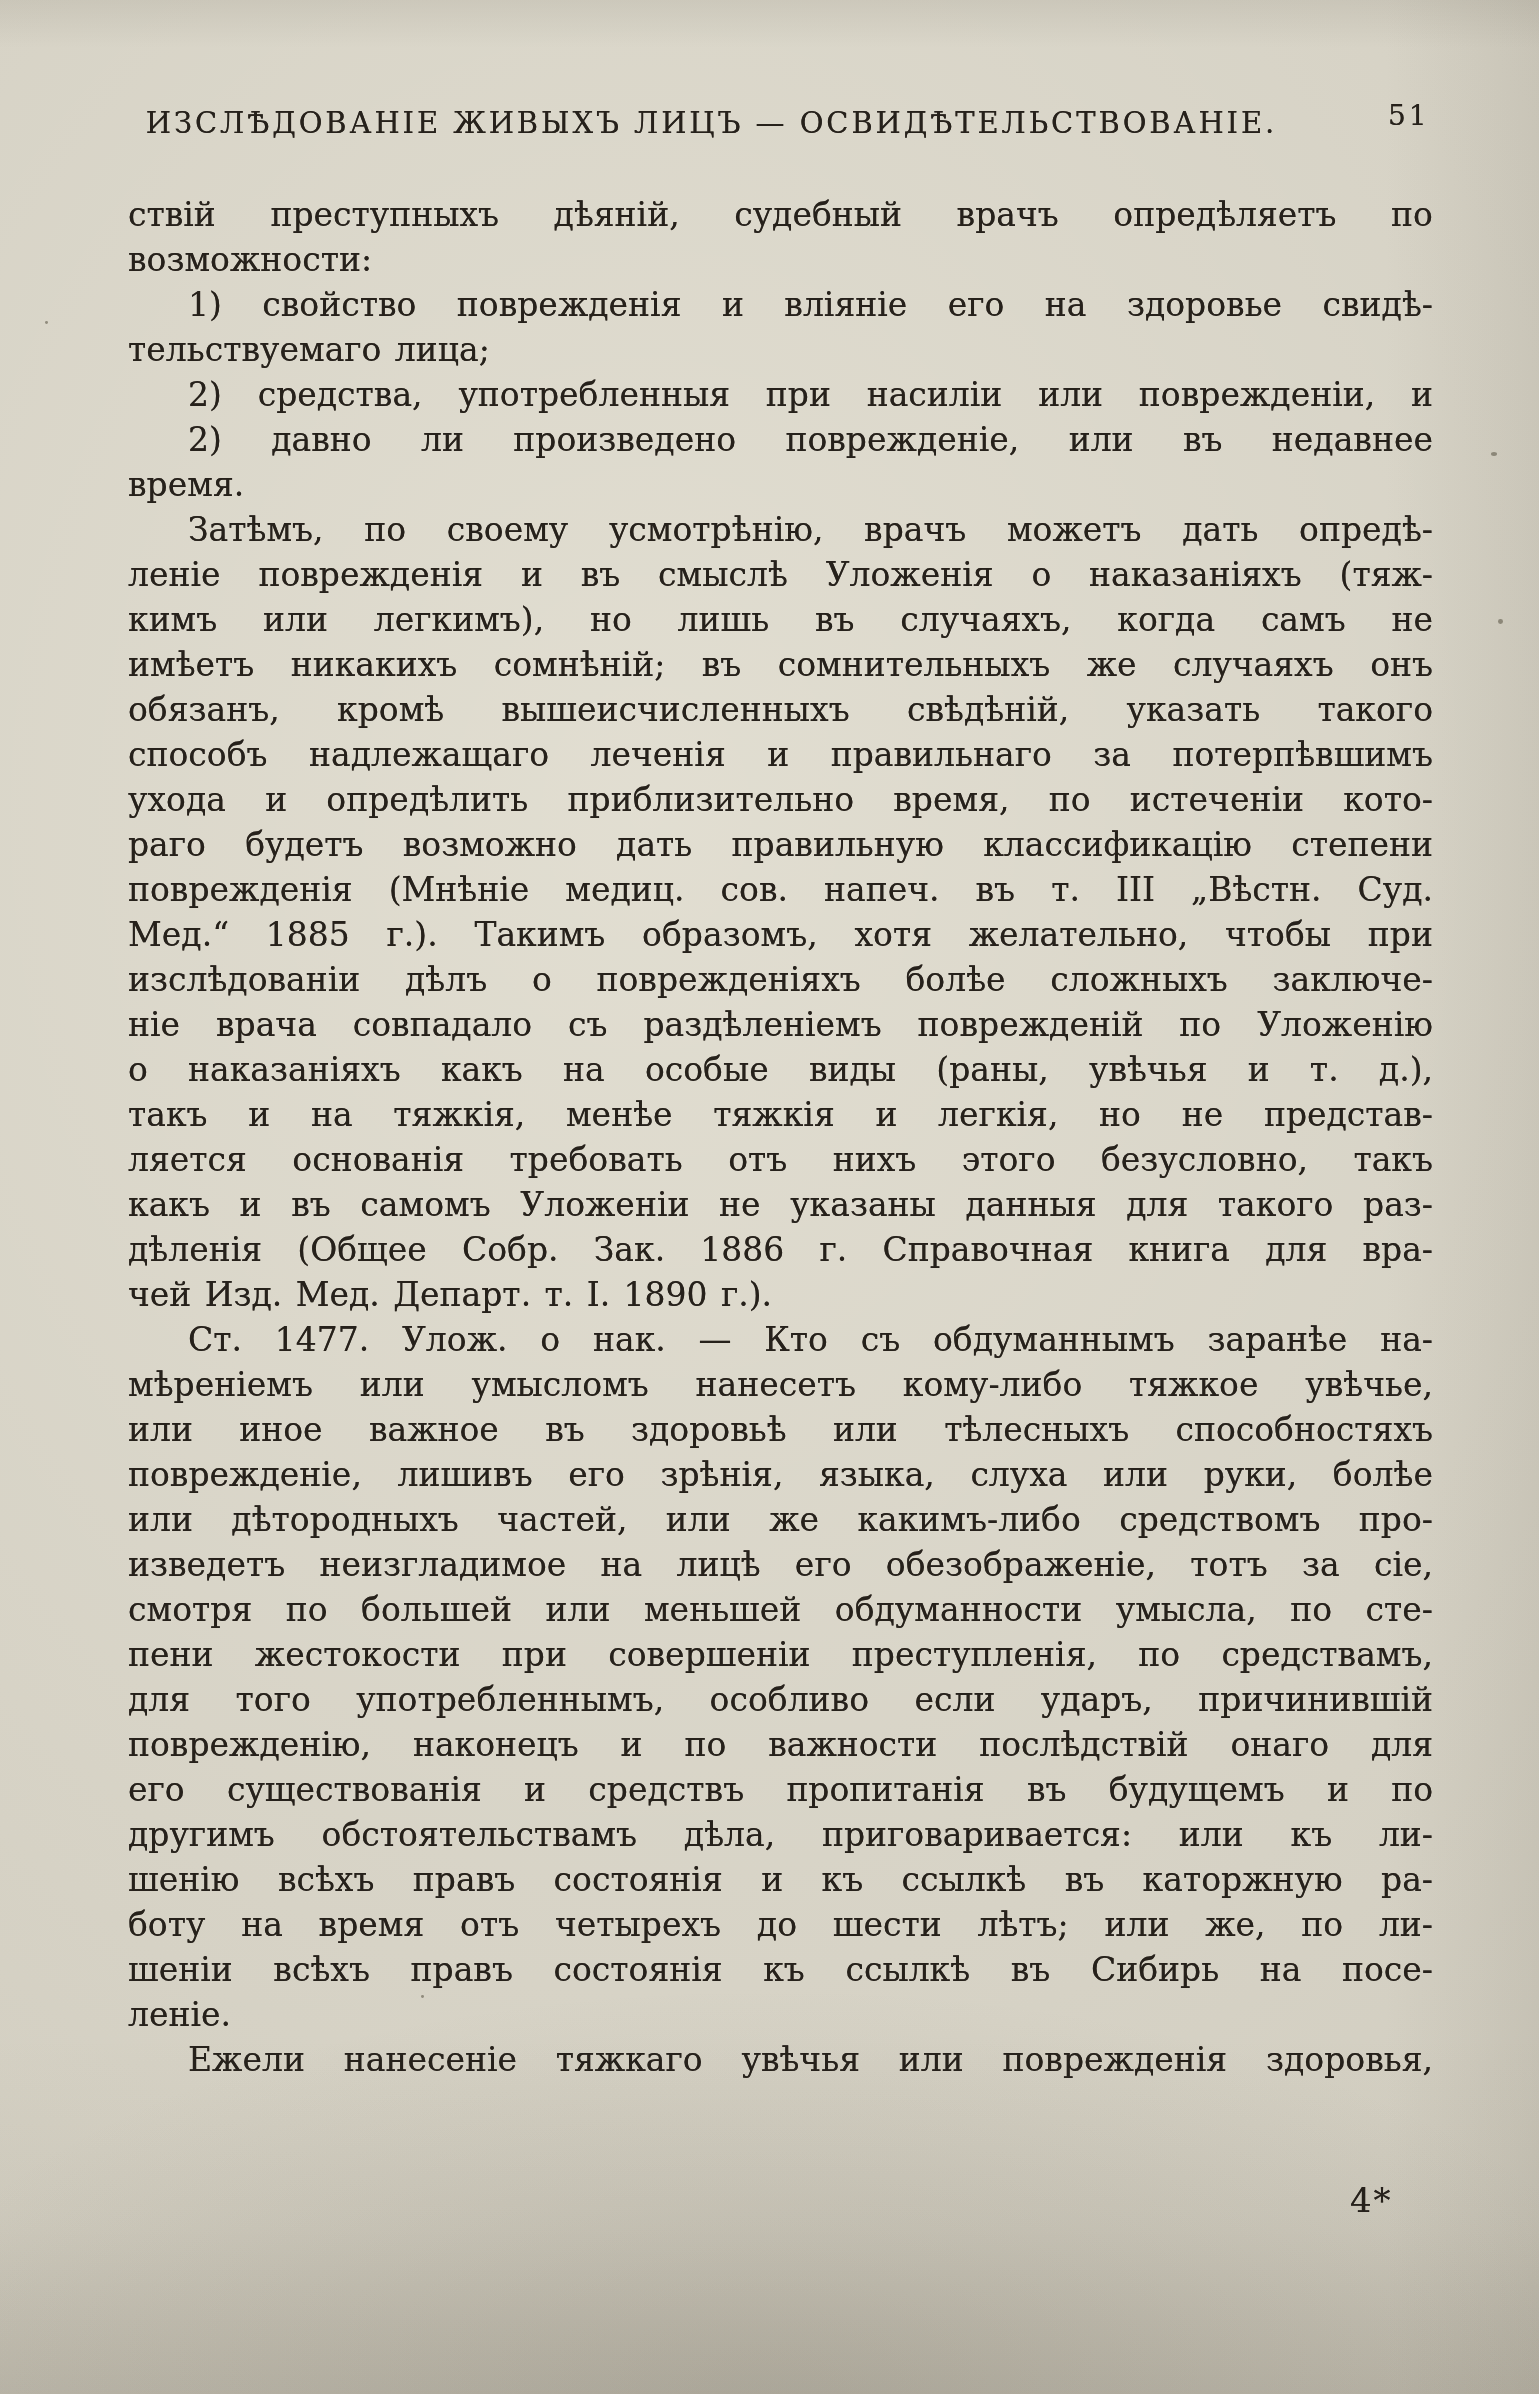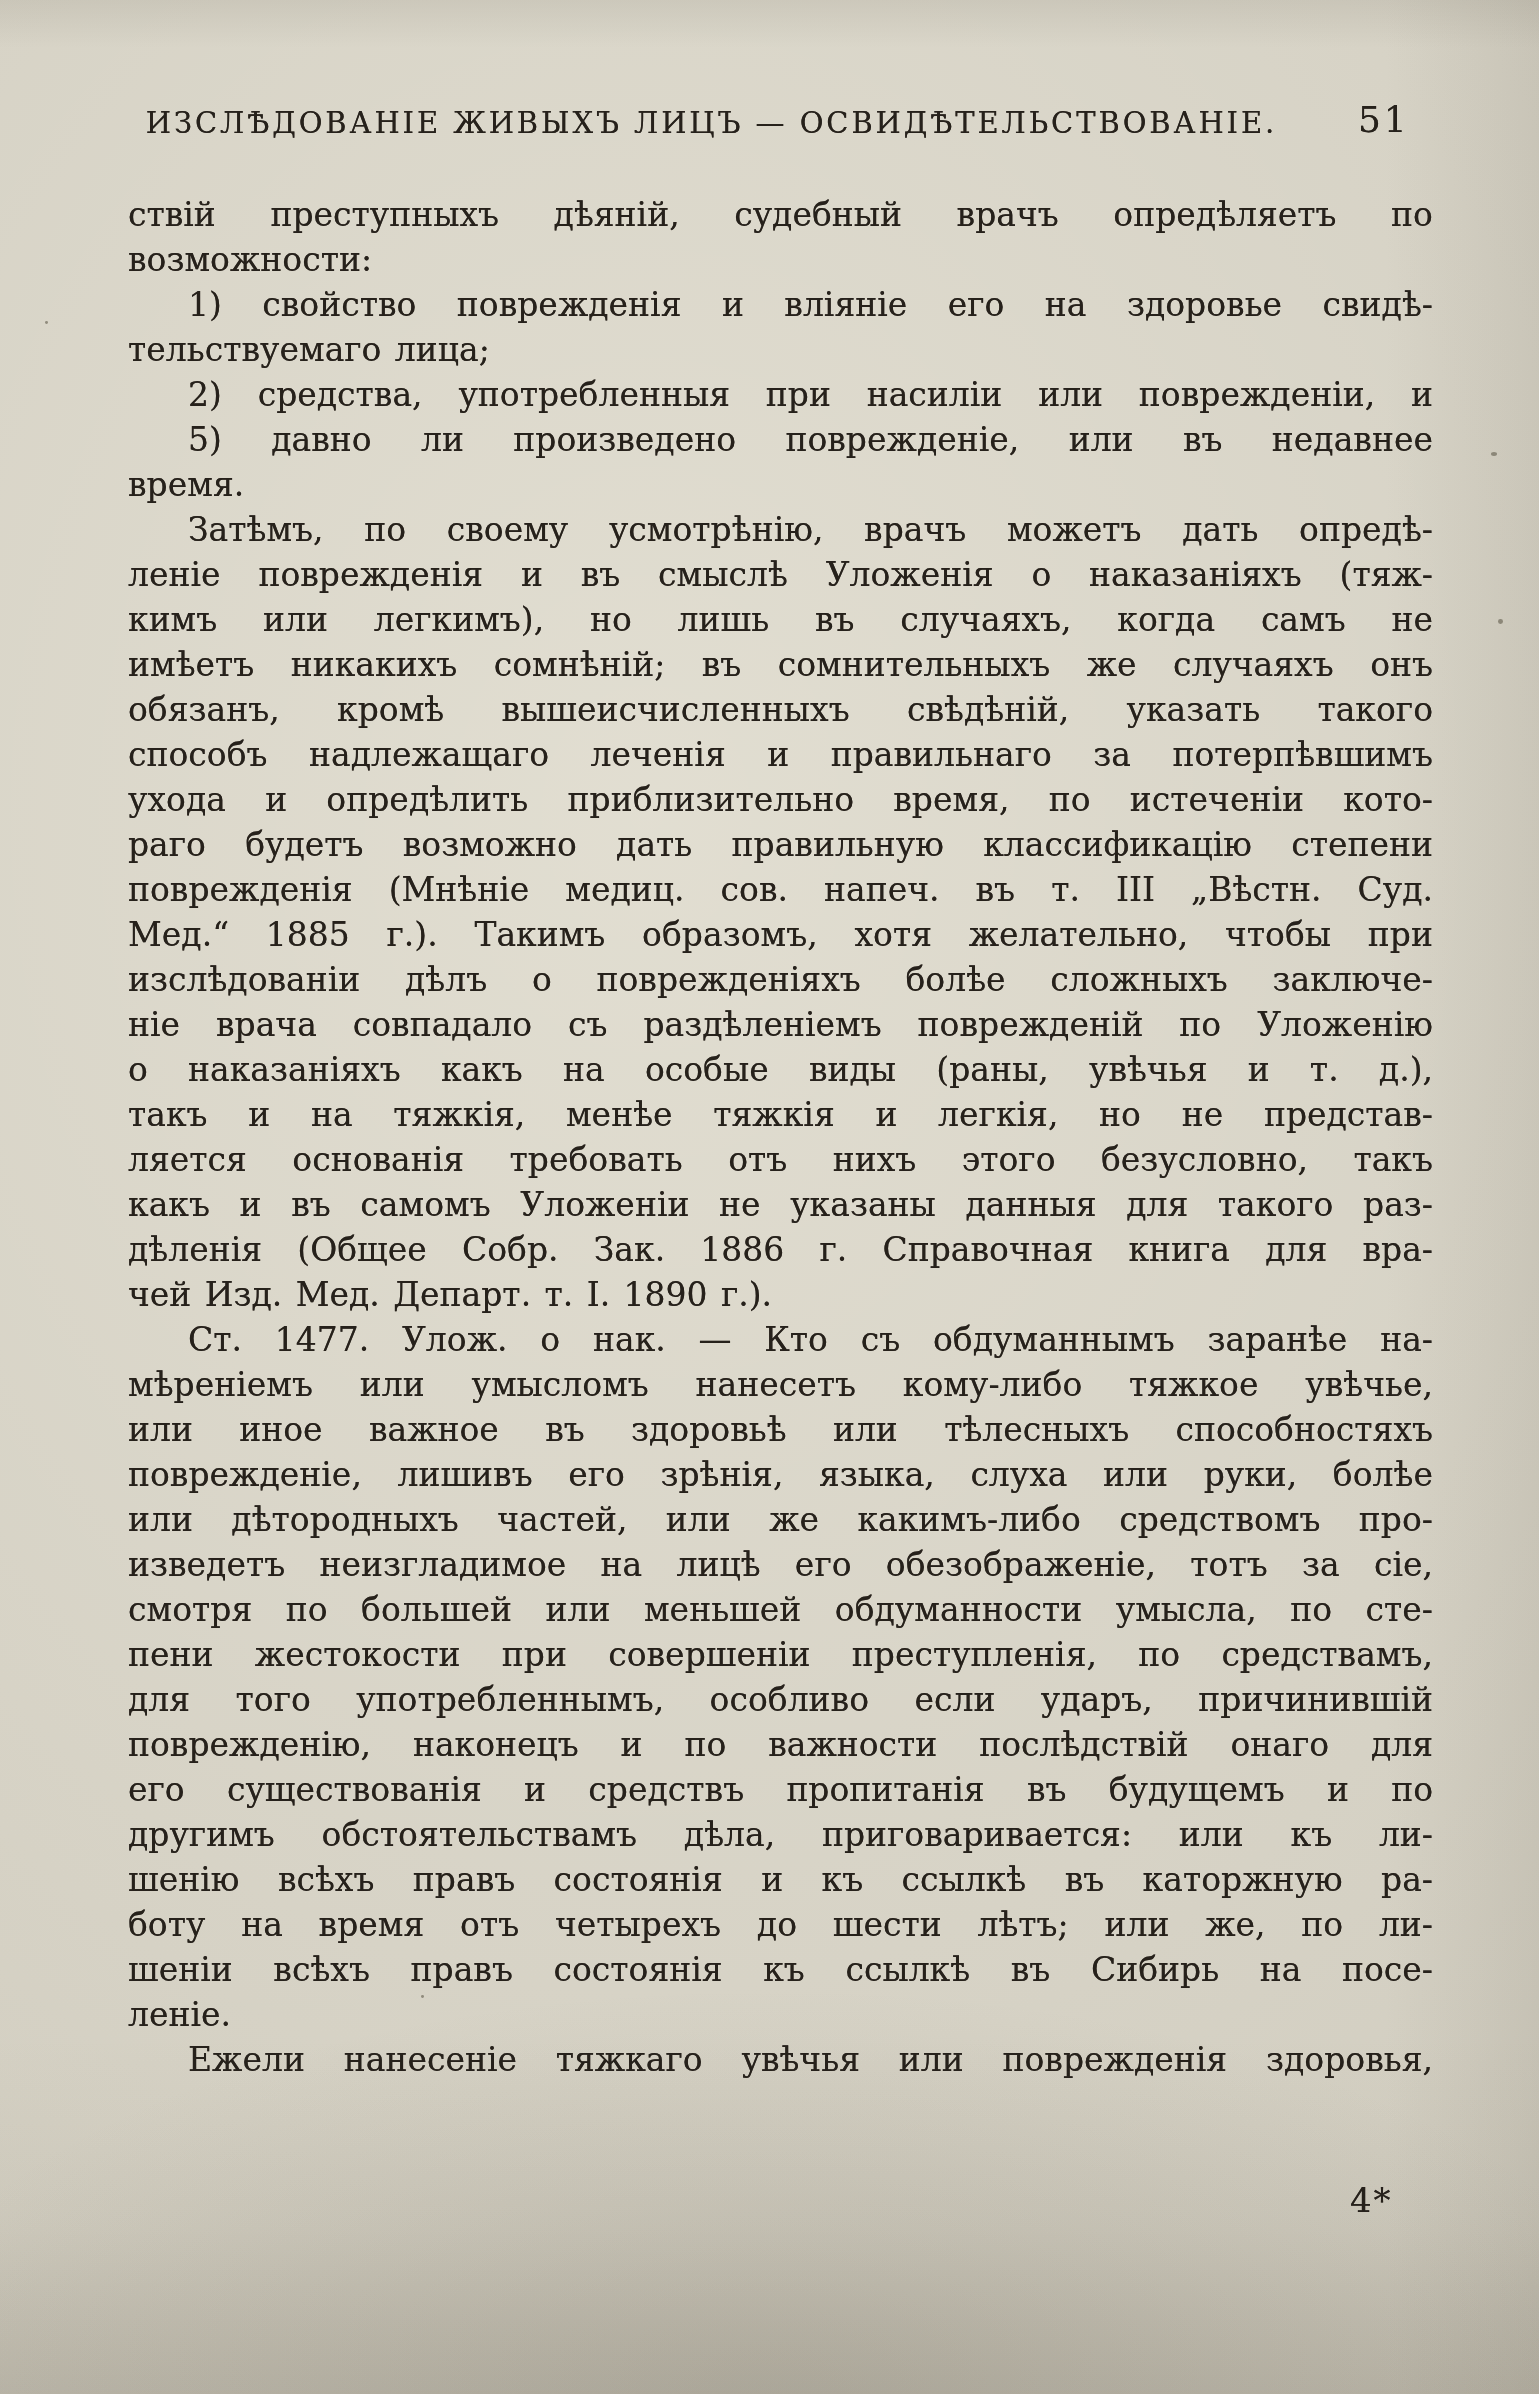--- a/index.html
+++ b/index.html
@@ -28,22 +28,22 @@
   }
   .running-head { position: absolute; inset: 0; }
   .title {
     position: absolute; top: 106px; left: 0; right: 116px;
     text-align: center;
     font-size: 29px; letter-spacing: 2.9px;
     white-space: nowrap;
     text-shadow: 0 0 0.6px rgba(38,32,26,0.75);
   }
   .pagenum {
-    position: absolute; top: 99px; left: 1358px;
-    font-size: 36px; letter-spacing: 2.9px;
+    position: absolute; top: 99px; left: 1388px;
+    font-size: 28px; letter-spacing: 2.9px;
     text-shadow: 0 0 0.6px rgba(38,32,26,0.75);
   }
   .body {
     position: absolute; top: 192px; left: 128px; width: 1305px;
   }
   .line {
     height: 45px; line-height: 45px;
     font-size: 33px;
     text-align: justify; text-align-last: justify;
     white-space: nowrap;
@@ -83,21 +83,21 @@
     <div class="title">ИЗСЛѢДОВАНІЕ ЖИВЫХЪ ЛИЦЪ — ОСВИДѢТЕЛЬСТВОВАНІЕ.</div>
     <div class="pagenum">51</div>
   </div>
 
   <div class="body">
       <div class="line">ствій преступныхъ дѣяній, судебный врачъ опредѣляетъ по</div>
       <div class="line nojust">возможности:</div>
       <div class="line indent">1) свойство поврежденія и вліяніе его на здоровье свидѣ-</div>
       <div class="line nojust">тельствуемаго лица;</div>
       <div class="line indent">2) средства, употребленныя при насиліи или поврежденіи, и</div>
-      <div class="line indent">5) давно ли произведено поврежденіе, или въ недавнее</div>
+      <div class="line indent">2) давно ли произведено поврежденіе, или въ недавнее</div>
       <div class="line nojust">время.</div>
       <div class="line indent">Затѣмъ, по своему усмотрѣнію, врачъ можетъ дать опредѣ-</div>
       <div class="line">леніе поврежденія и въ смыслѣ Уложенія о наказаніяхъ (тяж-</div>
       <div class="line">кимъ или легкимъ), но лишь въ случаяхъ, когда самъ не</div>
       <div class="line">имѣетъ никакихъ сомнѣній; въ сомнительныхъ же случаяхъ онъ</div>
       <div class="line">обязанъ, кромѣ вышеисчисленныхъ свѣдѣній, указать такого</div>
       <div class="line">способъ надлежащаго леченія и правильнаго за потерпѣвшимъ</div>
       <div class="line">ухода и опредѣлить приблизительно время, по истеченіи кото-</div>
       <div class="line">раго будетъ возможно дать правильную классификацію степени</div>
       <div class="line">поврежденія (Мнѣніе медиц. сов. напеч. въ т. III „Вѣстн. Суд.</div>

